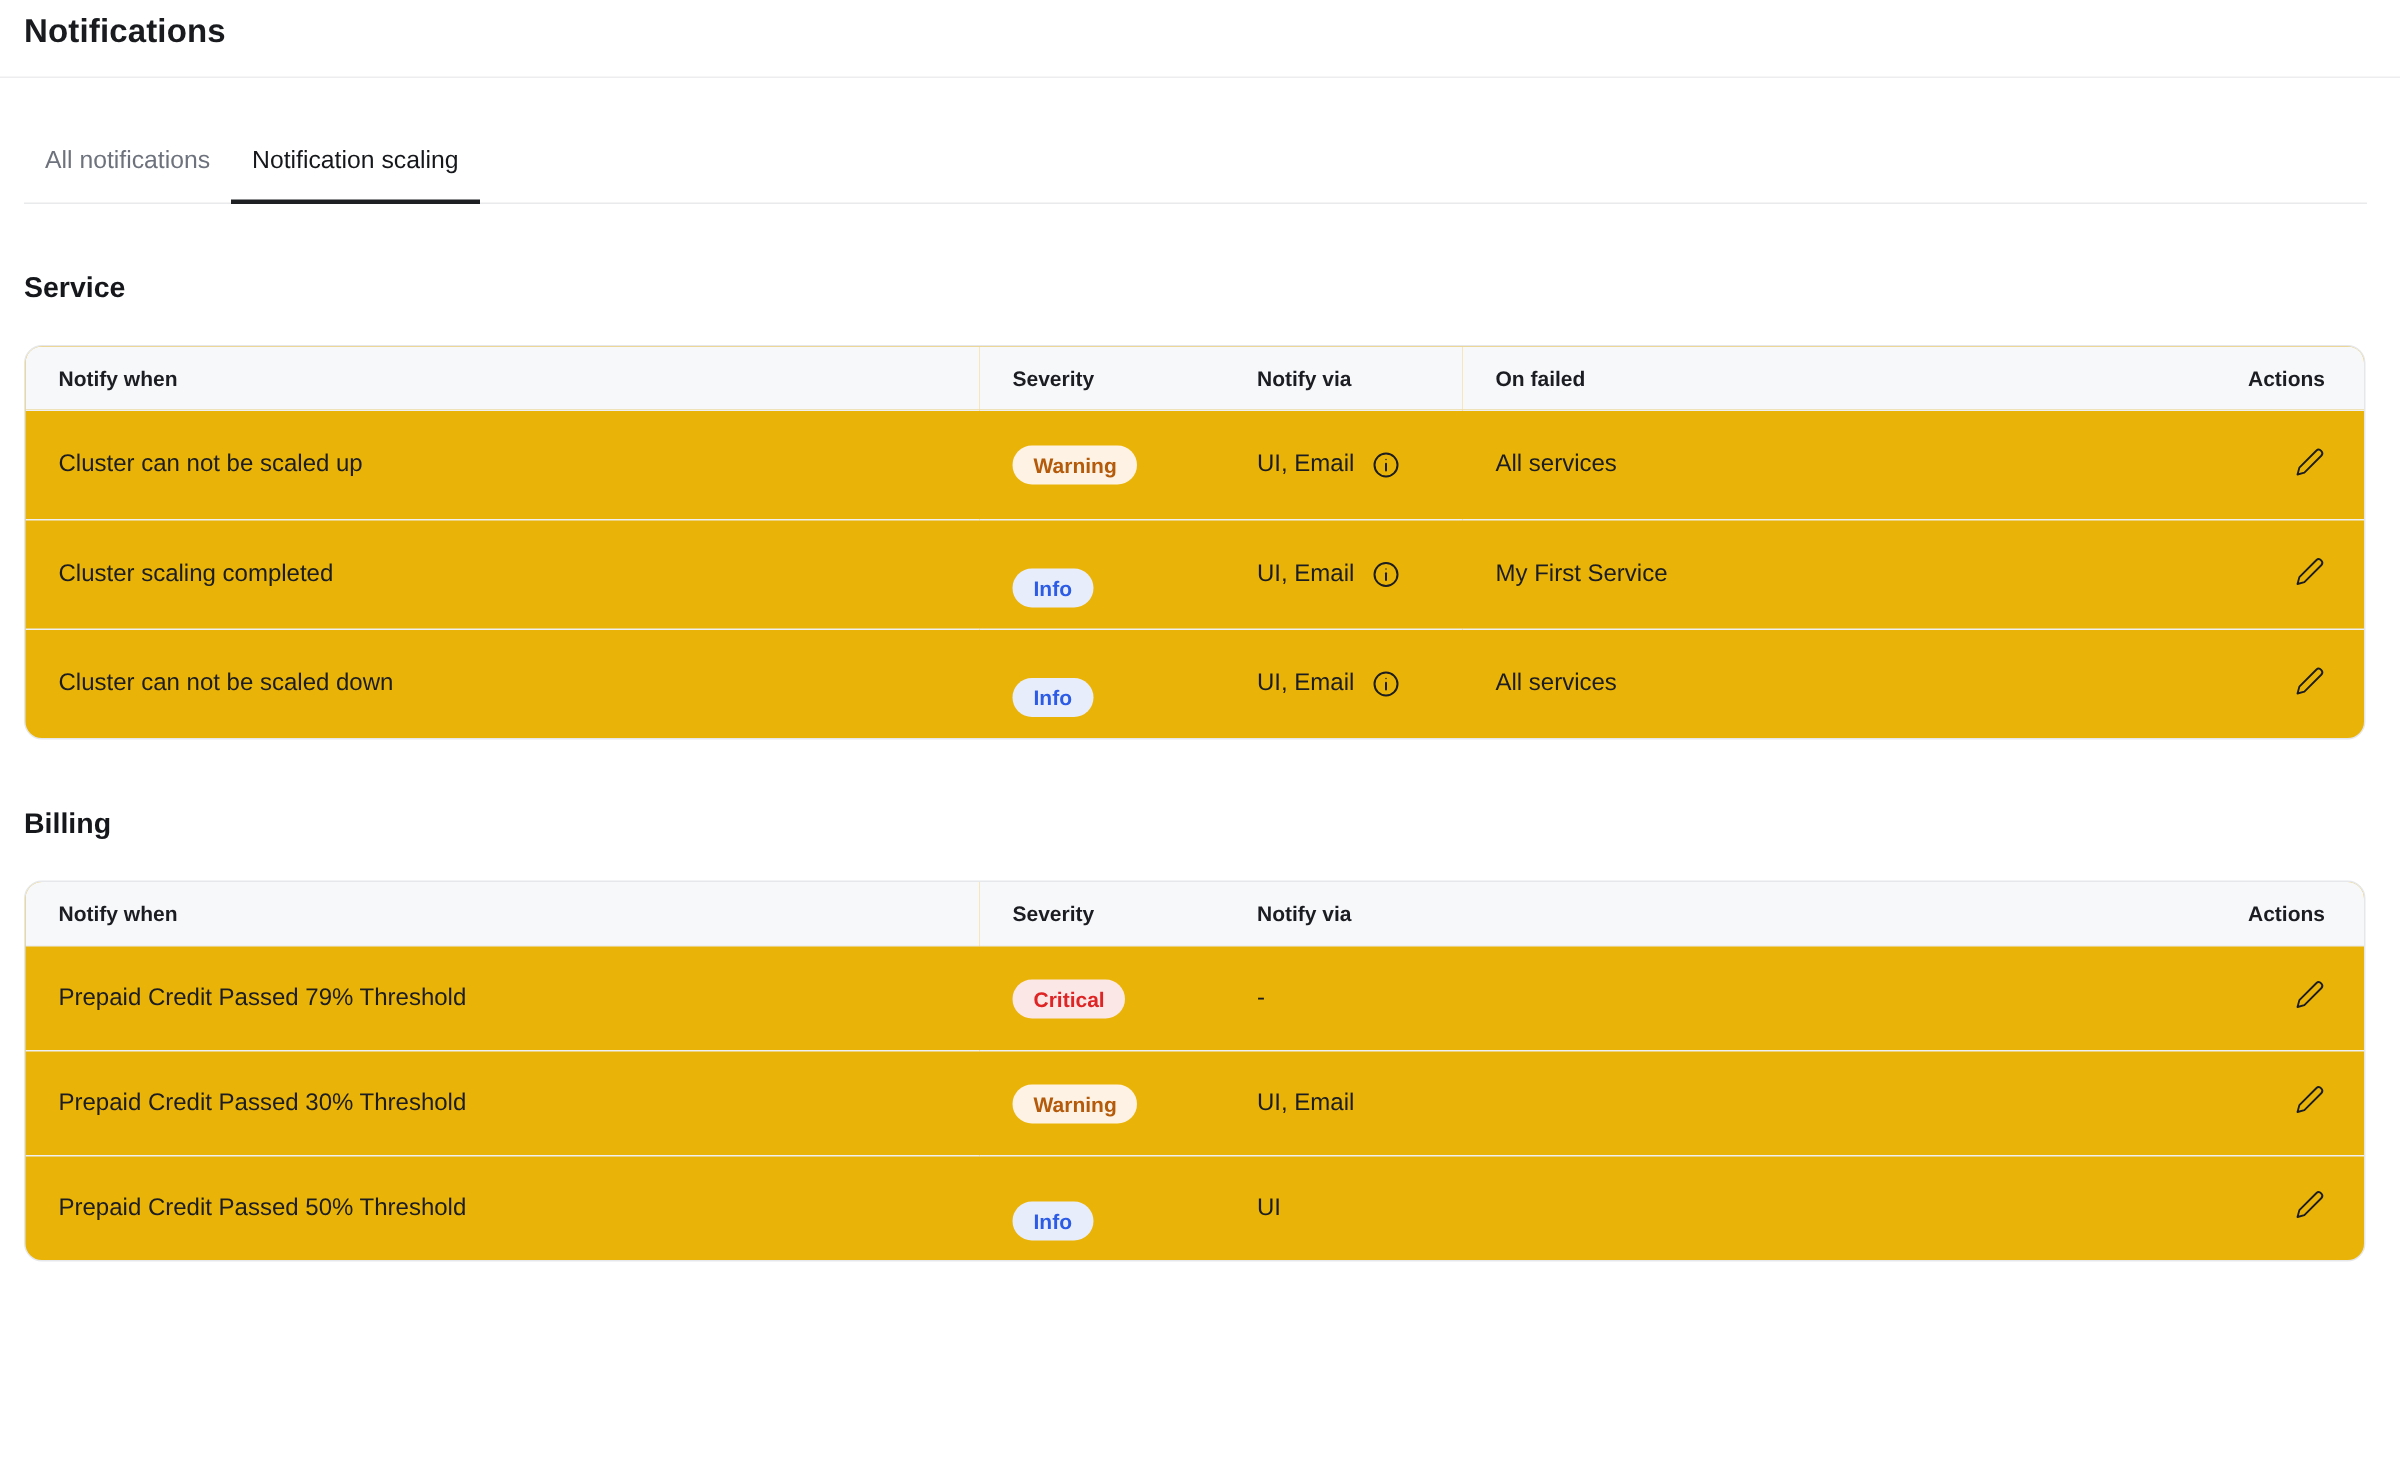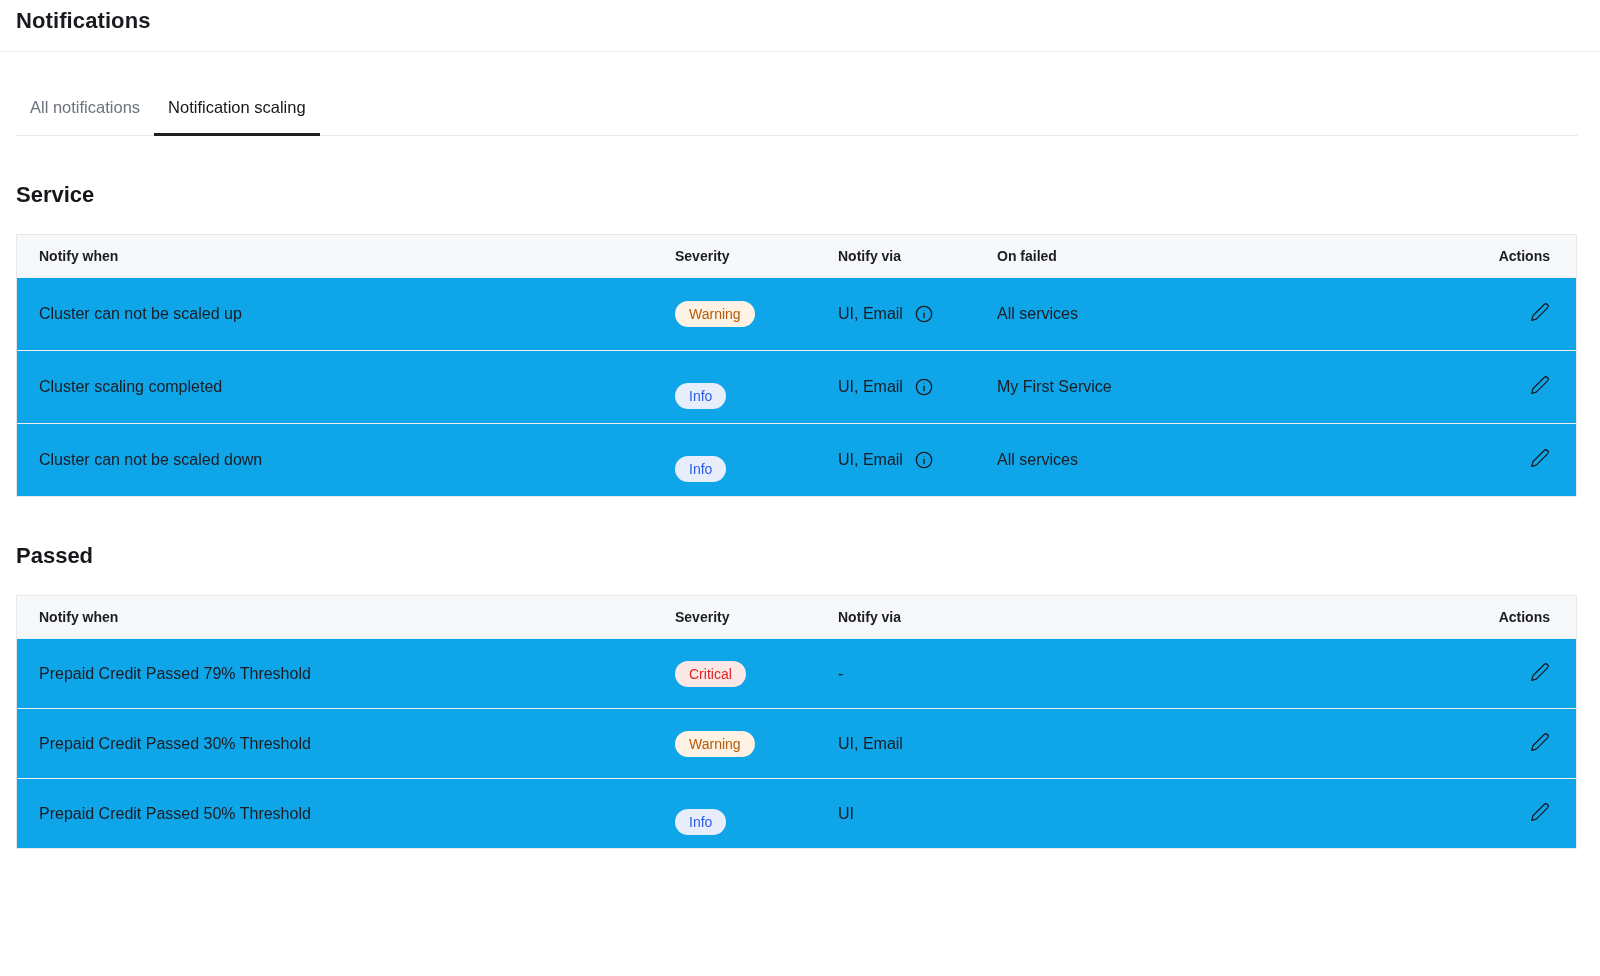--- a/index.html
+++ b/index.html
@@ -40,30 +40,30 @@
     white-space: nowrap;
   }
   .tab.active {
     color: #15171b;
     font-weight: 500;
     border-bottom-color: #1d1f23;
   }
   
   .content { padding: 0 23px 0 16px; }
   .section-title {
-    font-size: 22px;
+    font-size: 19px;
     font-weight: 700;
     margin: 46px 0 26px 0;
     color: #15171b;
   }
   .table-wrap {
     border: 1px solid #e5e7ea;
-    border-radius: 0;
+    border-radius: 12px;
     overflow: hidden;
-    background: #0ea5e9;
+    background: #eab308;
   }
   table {
     width: 100%;
     border-collapse: separate;
     border-spacing: 0;
   }
   thead th {
     background: #f7f8fa;
     height: 42px;
     font-size: 14px;
@@ -88,21 +88,21 @@
   col.c-when     { width: 636px; }
   col.c-severity { width: 163px; }
   col.c-via-fixed{ width: 159px; }
   col.c-service  { width: auto;  }
   col.c-via-flex { width: auto;  }
   col.c-actions  { width: 130px; }
   
   .pill {
     display: inline-block;
     font-size: 14px;
-    font-weight: 400;
+    font-weight: 700;
     padding: 6px 14px;
     border-radius: 15px;
     line-height: 1;
   }
   .pill.warning  { color: var(--warning-text, #b45a0a); background: var(--warning-bg, #fdf2e3); }
   .pill.info     { color: var(--info-text, #2c5ce5);    background: var(--info-bg, #e8edfc); margin-top: 17px; }
   .pill.critical { color: var(--critical-text, #de2424);background: var(--critical-bg, #fce7e7); }
   
   .via-cell { display: flex; align-items: center; gap: 11px; }
   .icon-btn {
@@ -224,21 +224,21 @@
                     <path d="M17 3a2.83 2.83 0 0 1 4 4L7.5 20.5 2 22l1.5-5.5L17 3z"></path>
                   </svg>
                 </span>
             </button>
           </td>
         </tr>
       </tbody>
     </table>
   </div>
 
-  <div class="section-title">Passed</div>
+  <div class="section-title">Billing</div>
 
   <div class="table-wrap">
     <table class="billing-table">
       <colgroup>
         <col class="c-when">
           <col class="c-severity">
           <col class="c-via-flex">
           <col class="c-actions">
       </colgroup>
       <thead>

